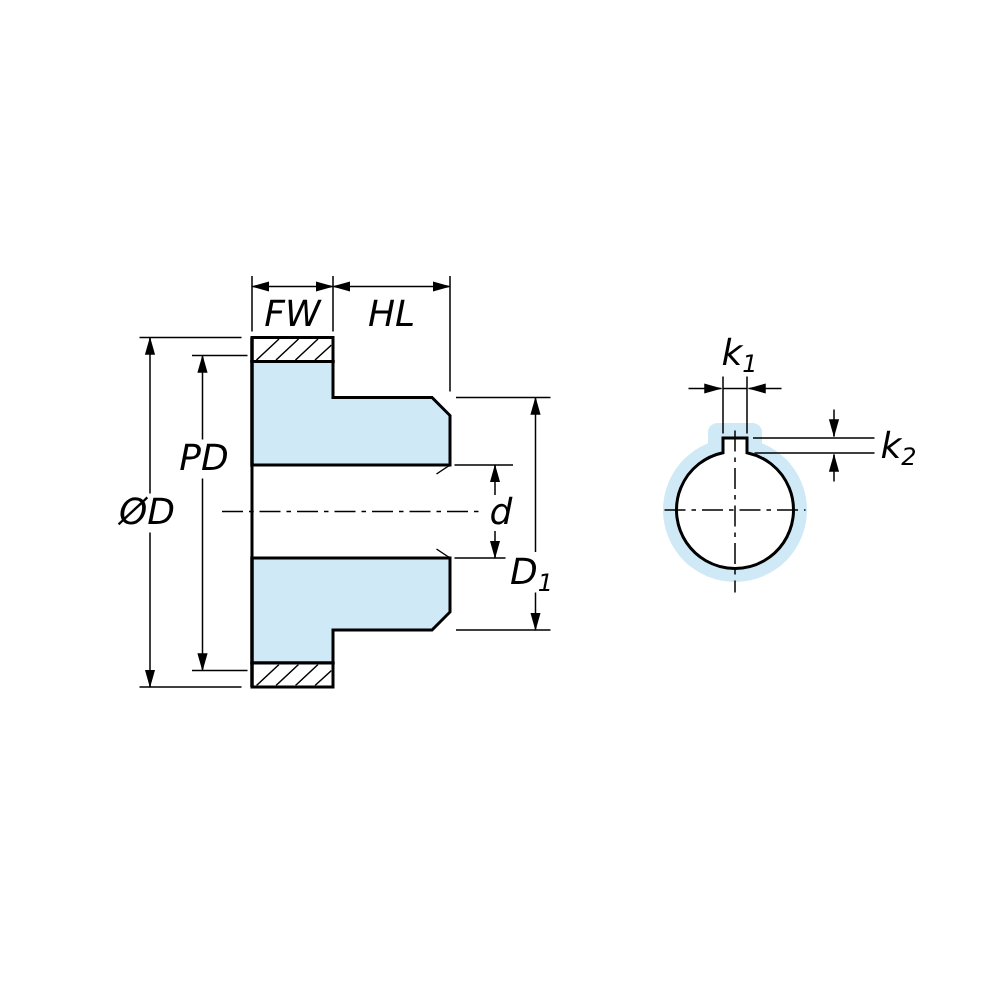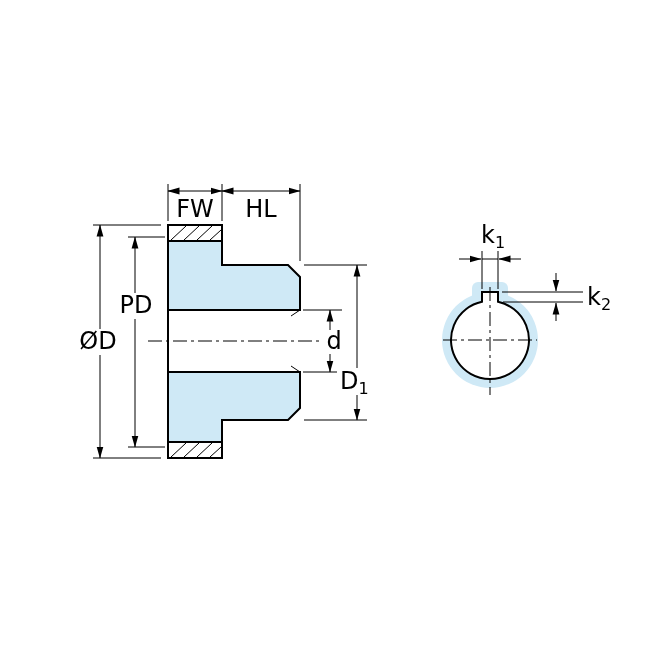--- a/index.html
+++ b/index.html
@@ -8,20 +8,21 @@
     background: #ffffff;
     width: 670px;
     height: 670px;
     font-family: "DejaVu Sans", "Liberation Sans", sans-serif;
   }
   #stage {
     position: relative;
     width: 670px;
     height: 670px;
     background: #ffffff;
+    font-style: italic;
   }
   svg { display: block; }
   .outline  { fill: none; stroke: #000; stroke-width: 2; }
   .filled   { stroke: #000; stroke-width: 2; }
   .white    { fill: #fff; stroke: #000; stroke-width: 2; }
   .thin     { fill: none; stroke: #000; stroke-width: 1; }
   .hatch    { fill: none; stroke: #000; stroke-width: 1; }
   .center   { fill: none; stroke: #000; stroke-width: 1; stroke-dasharray: 14 4 3 4; }
   .dim      { fill: none; stroke: #000; stroke-width: 1;
               marker-start: url(#arr); marker-end: url(#arr); }

